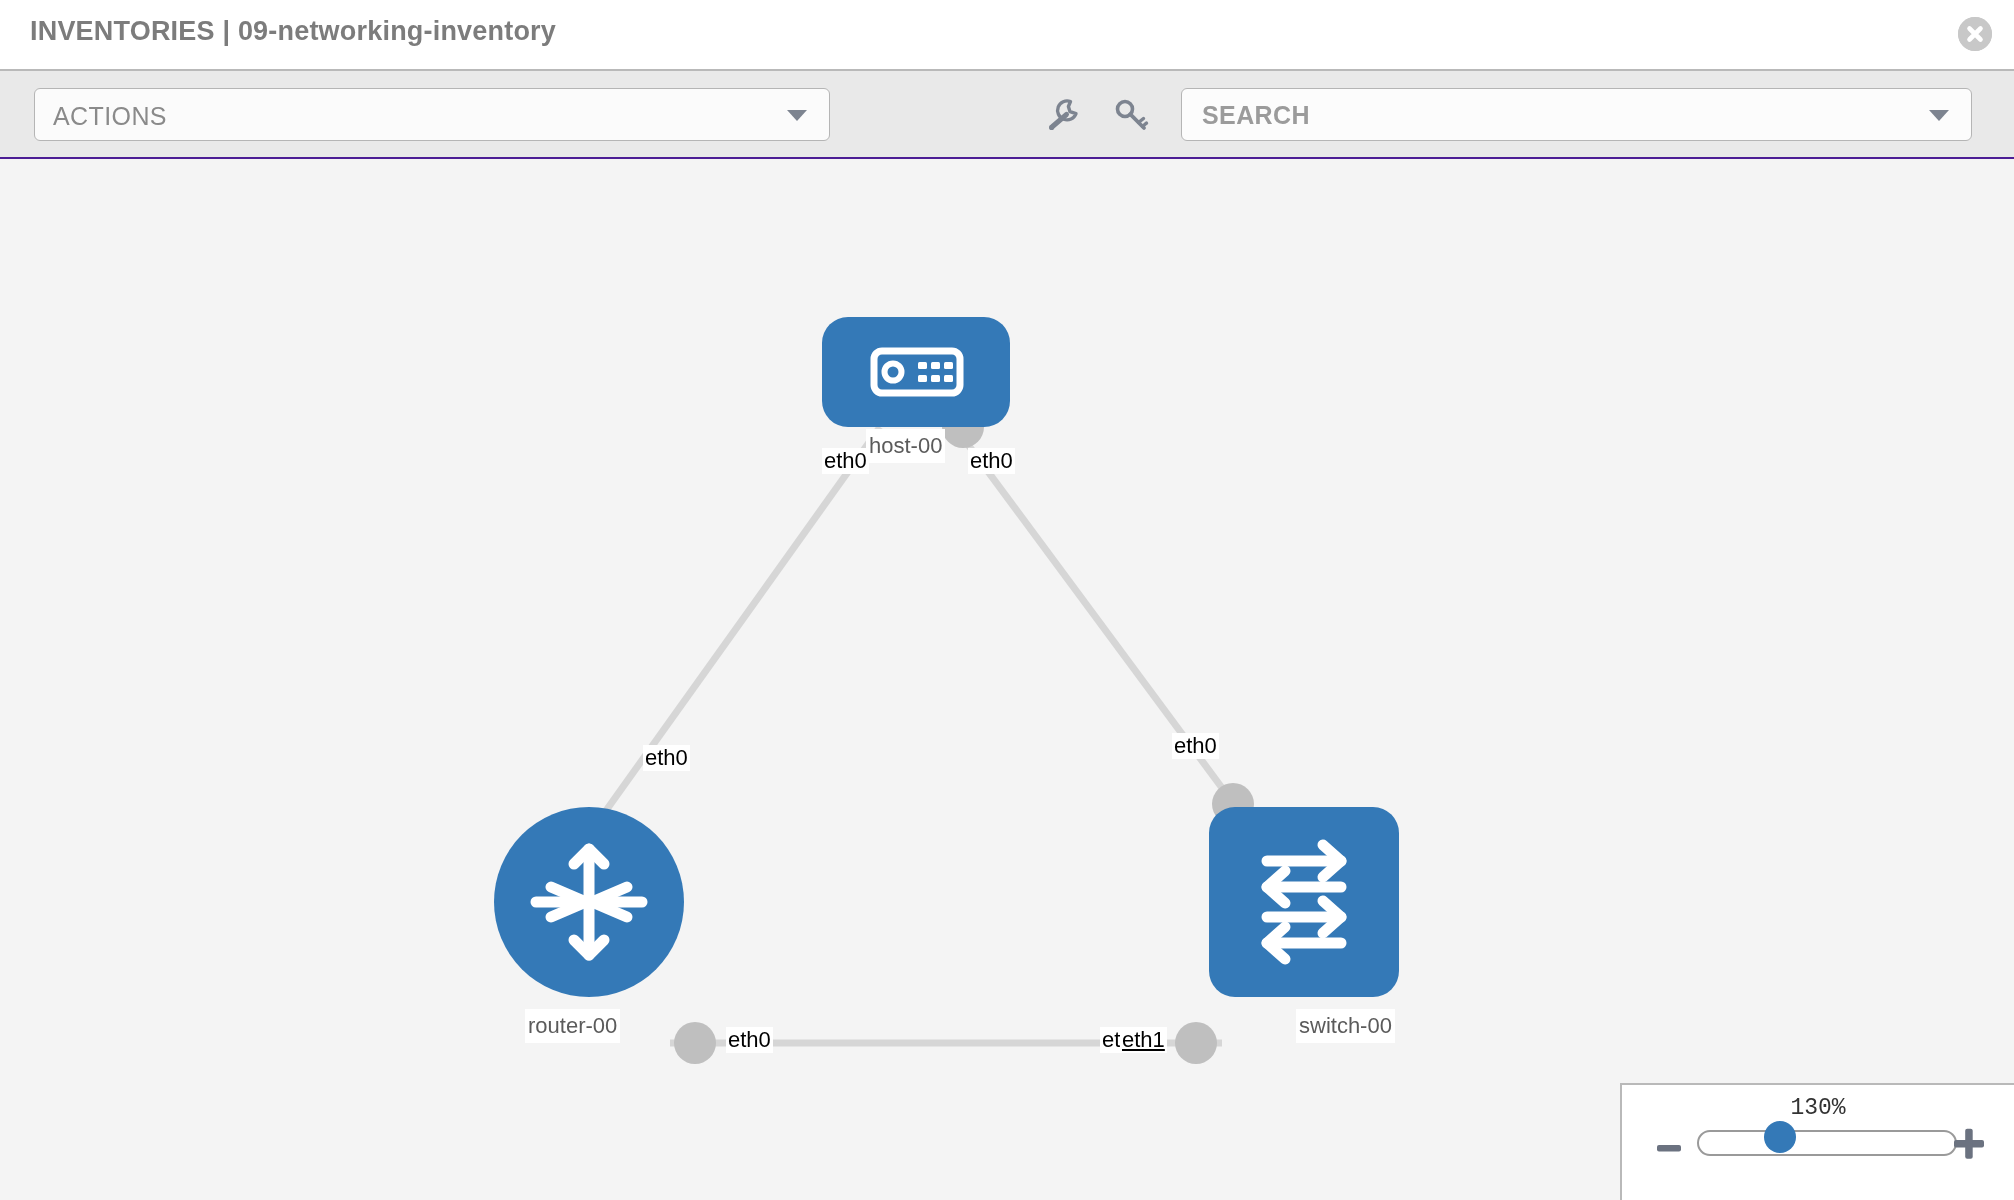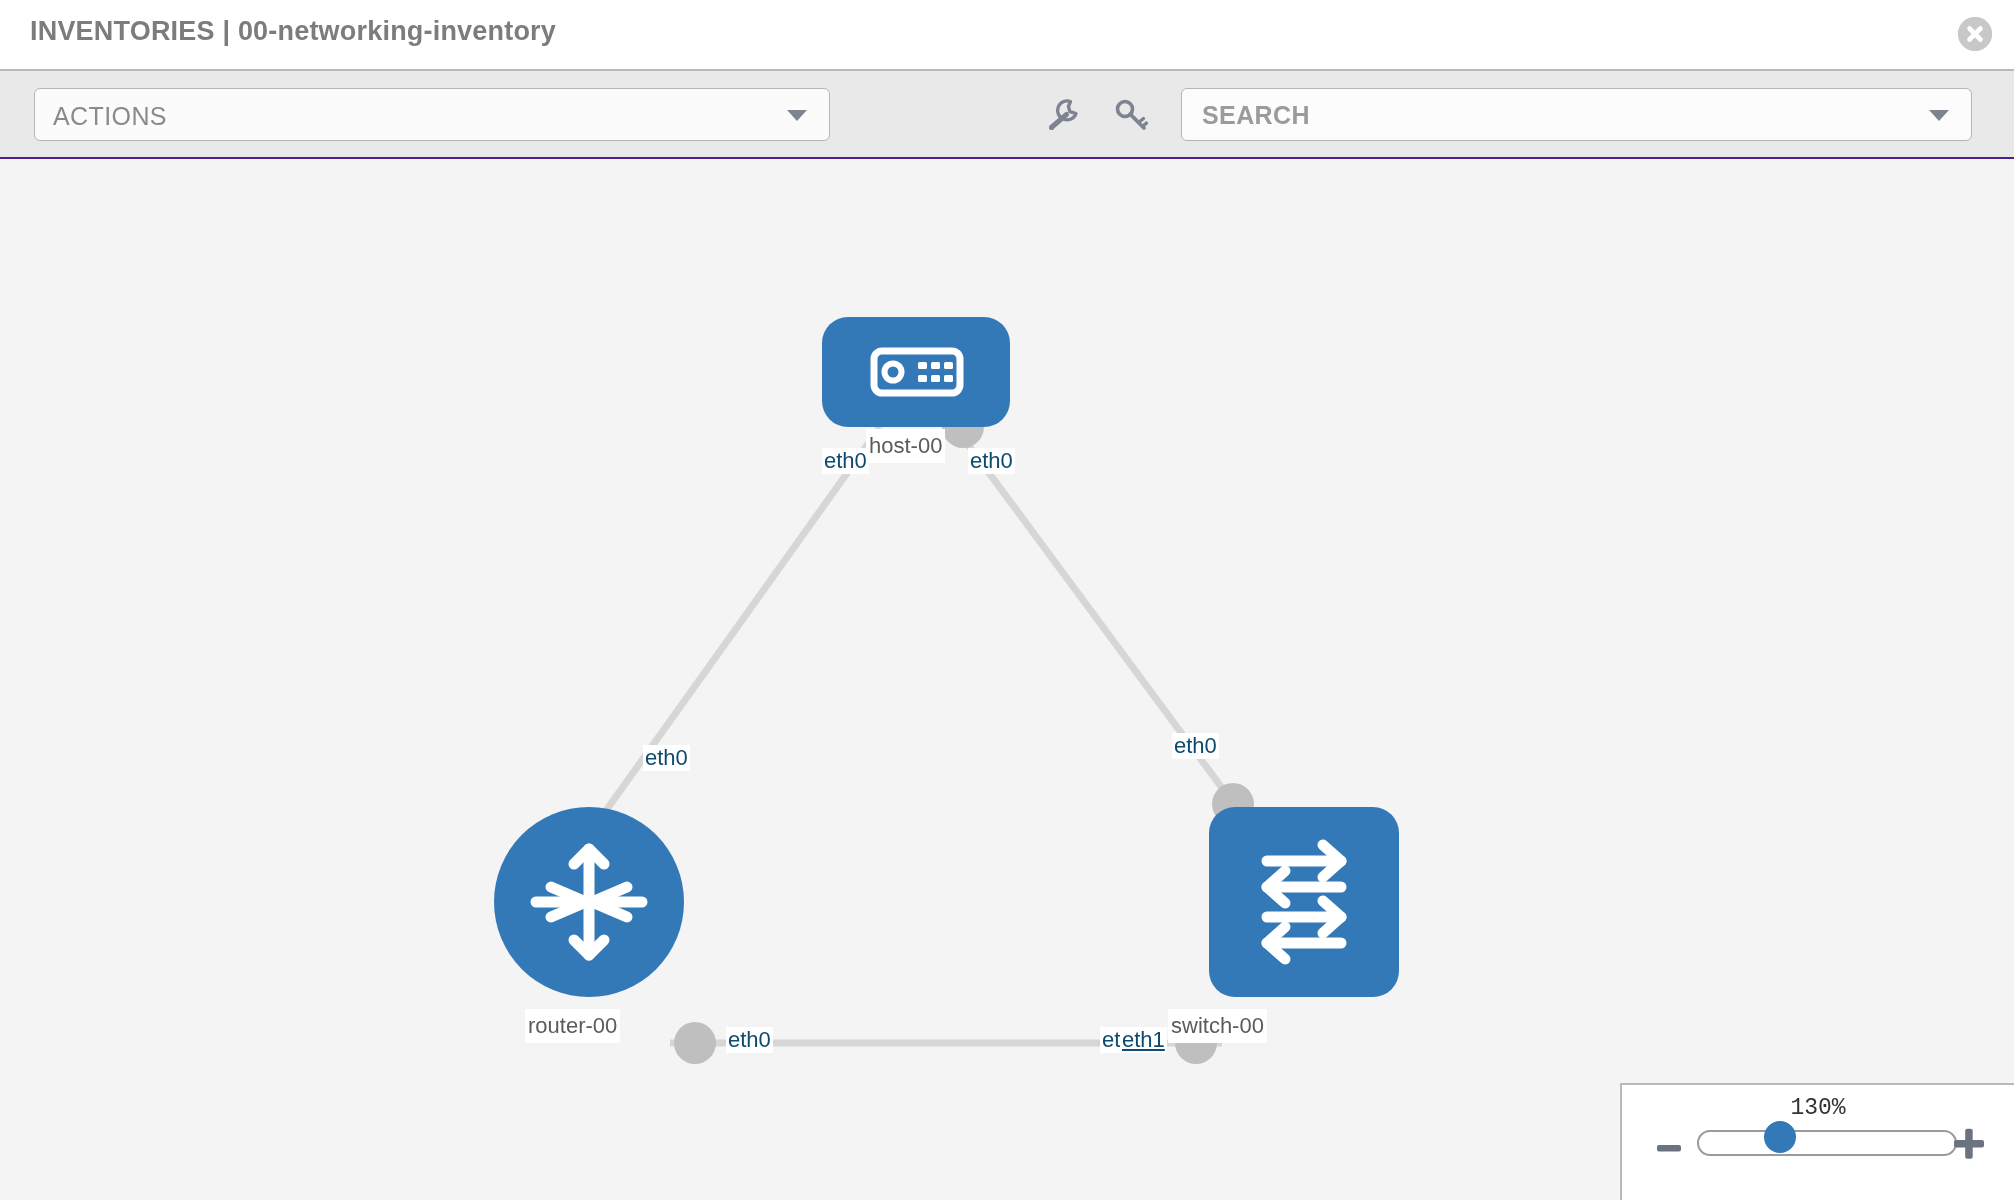--- a/index.html
+++ b/index.html
@@ -177,27 +177,27 @@
     position: absolute;
     font-size: 22px;
     color: #5b5b5b;
     background: #ffffff;
     padding: 0 3px;
     white-space: nowrap;
     line-height: 34px;
   }
   .label-host   { left: 866px; top: 270px; }
   .label-router { left: 525px; top: 850px; }
-  .label-switch { left: 1168px; top: 850px; }
+  .label-switch { left: 1296px; top: 850px; }
 
   
   .iface-label {
     position: absolute;
     font-size: 22px;
-    color: #0c4a6e;
+    color: #000000;
     background: #ffffff;
     padding: 0 2px;
     white-space: nowrap;
     line-height: 26px;
   }
   .if-host-left   { left: 822px;  top: 289px; }
   .if-host-right  { left: 968px;  top: 289px; }
   .if-router-up   { left: 643px;  top: 586px; }
   .if-switch-up   { left: 1172px; top: 574px; }
   .if-router-mid  { left: 726px;  top: 868px; }
@@ -257,21 +257,21 @@
     background: #3479b7;
     cursor: grab;
   }
 </style>
 </head>
 <body>
 
 <div id="app">
 
   <div class="header">
-    <div class="header-title">INVENTORIES | 00-networking-inventory</div>
+    <div class="header-title">INVENTORIES | 09-networking-inventory</div>
     <div class="close-btn">
       <svg width="34" height="34" viewBox="0 0 34 34" aria-hidden="true">
         <circle cx="17" cy="17" r="17" fill="#c8c8c8"></circle>
         <path d="M11.5 11.5 L22.5 22.5 M22.5 11.5 L11.5 22.5" stroke="#ffffff" stroke-width="4.6" stroke-linecap="round"></path>
       </svg>
     </div>
   </div>
 
   <div class="toolbar">
 

